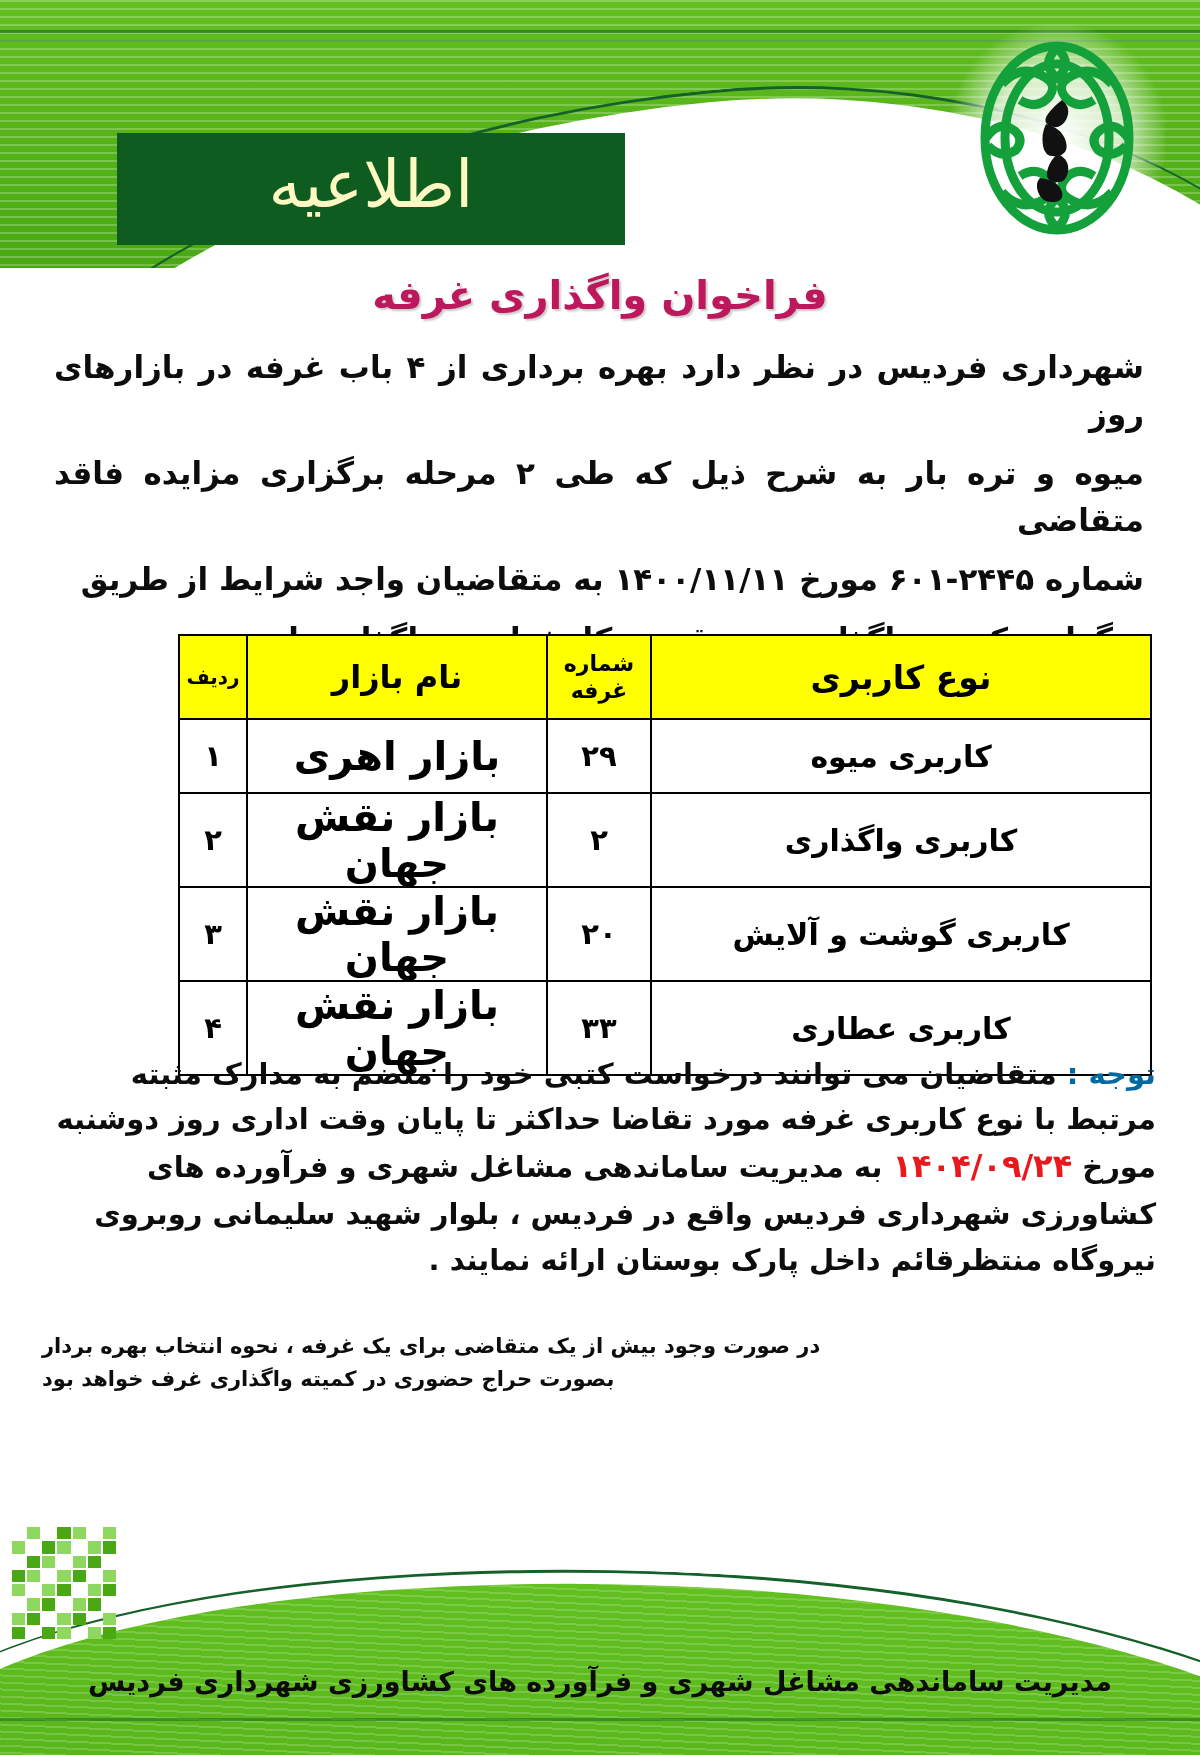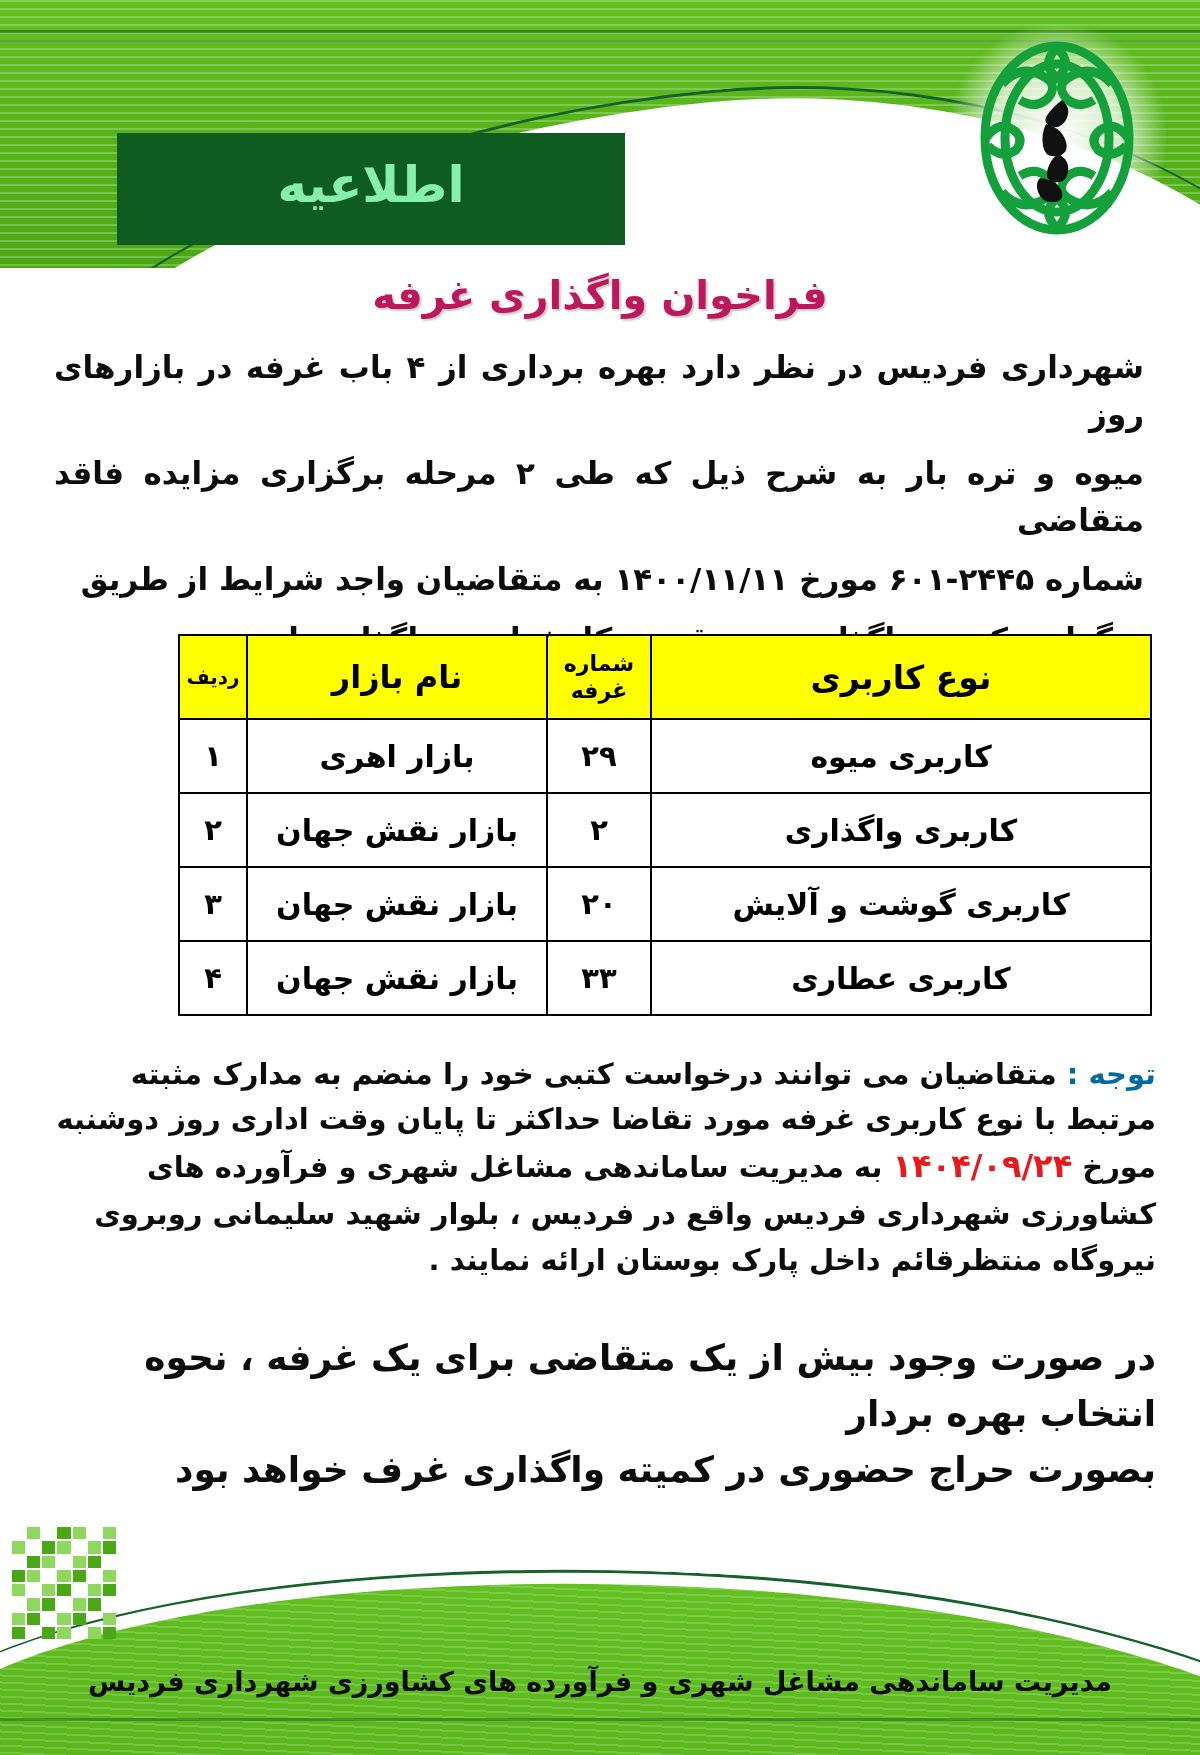--- a/index.html
+++ b/index.html
@@ -98,23 +98,23 @@
     top: 133px;
     left: 117px;
     width: 508px;
     height: 112px;
     background: #0f5c20;
     display: flex;
     align-items: center;
     justify-content: center;
   }
   .announce-text {
-    color: #86efac;
-    font-size: 50px;
-    font-weight: bold;
+    color: #fef9c3;
+    font-size: 66px;
+    font-weight: normal;
     letter-spacing: 2px;
     line-height: 1;
     padding-bottom: 8px;
   }
 
   
   .red-title {
     position: absolute;
     top: 272px;
     left: 0;
@@ -158,25 +158,25 @@
     text-align: center;
     vertical-align: middle;
     color: #000;
   }
   table.grid thead th {
     background: #ffff00;
     font-weight: bold;
     height: 84px;
   }
   .c-use   { width: 500px; font-size: 33px; margin-top: 28px; }
-  .c-booth { width: 104px; font-size: 22px; line-height: 1.25; border-radius: 8px; }
+  .c-booth { width: 104px; font-size: 22px; line-height: 1.25; }
   .c-mkt   { width: 300px; font-size: 32px; }
   .c-row   { width: 68px;  font-size: 20px; }
 
-  table.grid tbody td { height: 74px; font-size: 30px; font-weight: bold; }
+  table.grid tbody td { height: 74px; font-size: 40px; font-weight: bold; }
   table.grid tbody td.use  { font-size: 30px; }
   table.grid tbody td.num  { font-size: 29px; }
 
   
   .notice {
     position: absolute;
     top: 1052px;
     right: 44px;
     width: 1114px;
     text-align: justify;
@@ -186,22 +186,22 @@
     color: #0d0d0d;
   }
   .notice .tag { color: #0369a1; }
   .notice .date { color: #e8191c; font-size: 32px; }
 
   .closing {
     position: absolute;
     top: 1330px;
     right: 44px;
     width: 1114px;
-    text-align: right;
-    font-size: 36px;
+    text-align: left;
+    font-size: 21px;
     font-weight: bold;
     line-height: 1.56;
     color: #0d0d0d;
   }
 
   
   .footer-band {
     position: absolute;
     bottom: 0; left: 0;
     width: 1200px;

